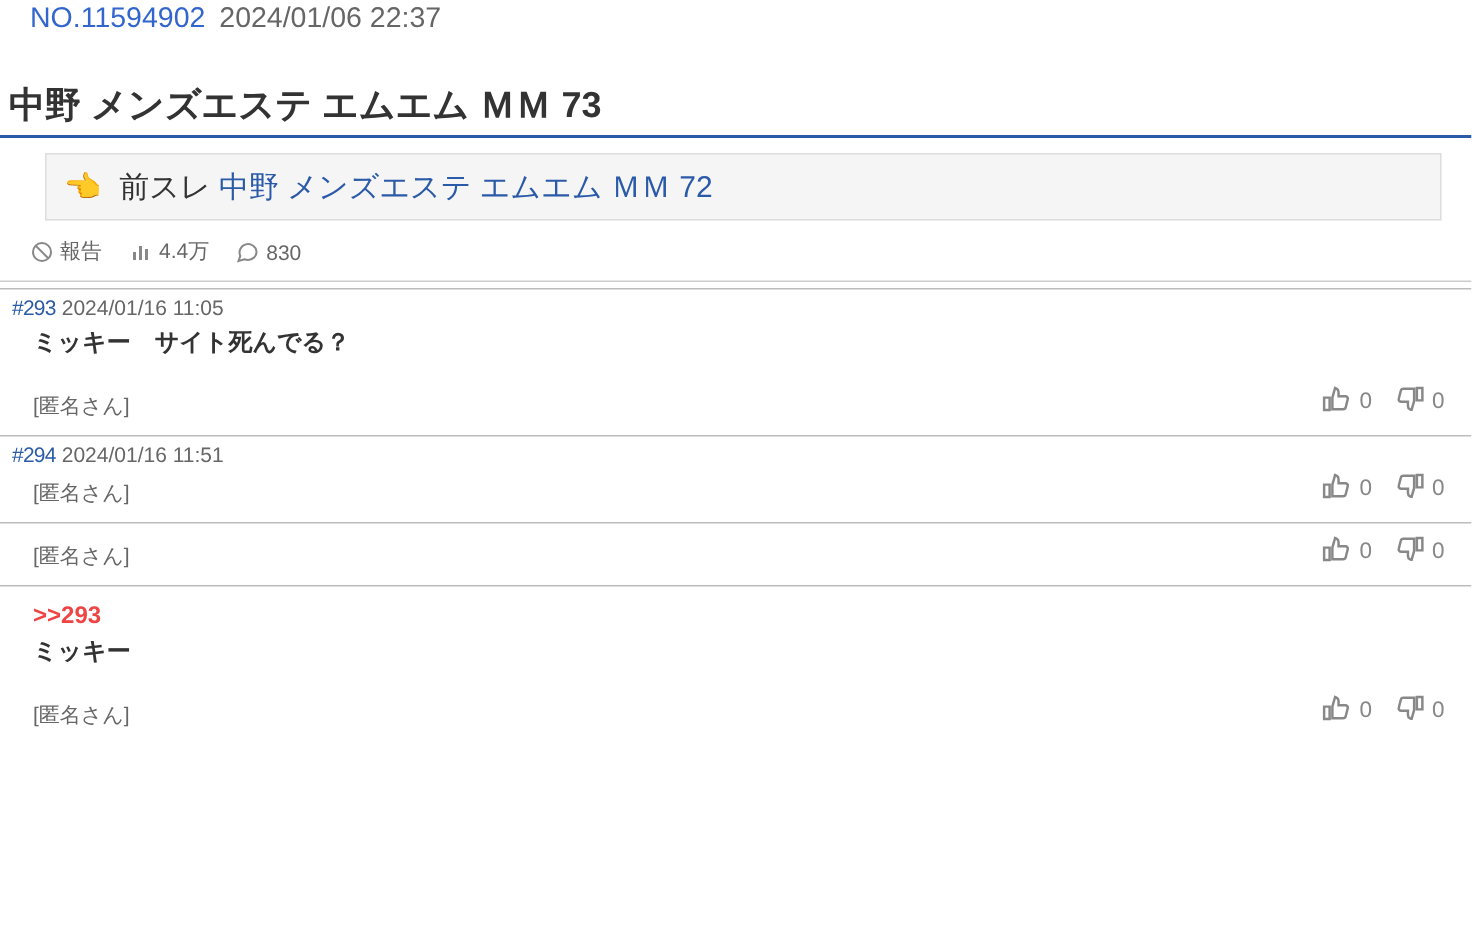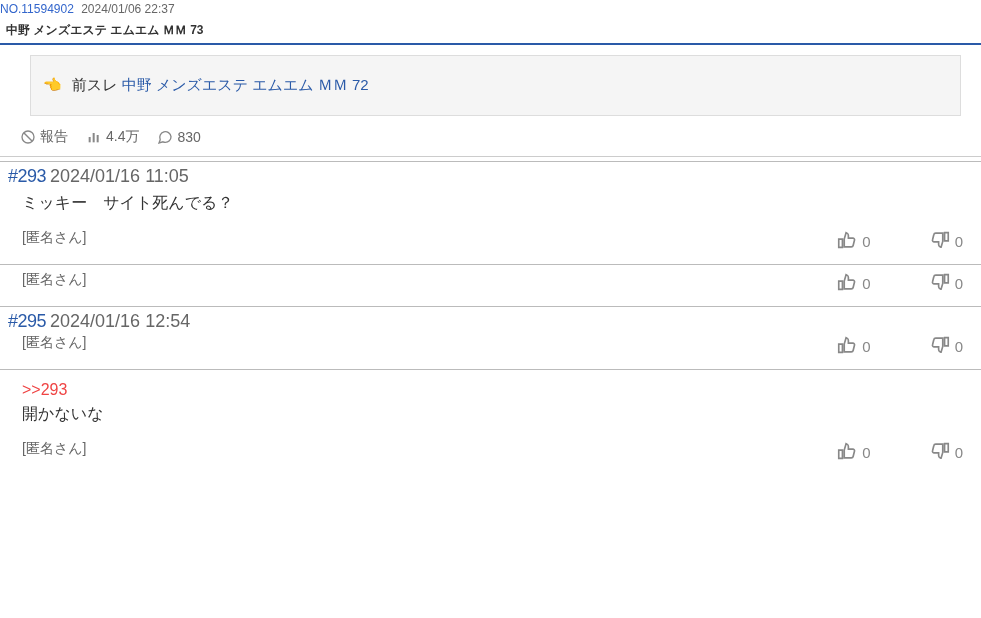--- a/index.html
+++ b/index.html
@@ -6,72 +6,73 @@
   body {
     margin: 0;
     padding: 0;
     font-family: "Meiryo", "Hiragino Kaku Gothic Pro", sans-serif;
     font-size: 14px;
     background: #fff;
     color: #333;
     width: 981px;
   }
   .thread-meta {
-    padding: 2px 0;
-    font-size: 12px;
+    padding: 2px 20px;
+    font-size: 19px;
   }
   .thread-no { color: #3366cc; }
   .thread-date { color: #666; margin-left: 4px; }
   .thread-title {
-    font-size: 12px;
+    font-size: 24px;
     font-weight: bold;
     padding: 4px 6px;
     border-bottom: 2px solid #2a5aa8;
+    margin-top: 24px;
   }
   .prev-thread {
     margin: 10px 20px 8px 30px;
-    padding: 20px 12px;
+    padding: 8px 12px;
     background: #f5f5f5;
     border: 1px solid #ddd;
-    font-size: 15px;
+    font-size: 20px;
   }
   .prev-thread .hand-icon { color: #d49a00; margin-right: 6px; }
   .prev-thread .link { color: #2a5aa8; }
   .stats-row {
     display: flex;
     align-items: center;
     gap: 18px;
     padding: 4px 20px 10px 20px;
     color: #666;
     font-size: 14px;
     border-bottom: 1px solid #ccc;
     margin-bottom: 4px;
   }
   .stats-item { display: inline-flex; align-items: center; gap: 4px; }
   .stats-item svg { width: 16px; height: 16px; }
   .post {
     border-top: 1px solid #bbb;
     padding: 4px 8px 6px 8px;
   }
-  .post-head { font-size: 18px; }
+  .post-head { font-size: 14px; }
   .post-num { color: #2a5aa8; font-weight: normal; letter-spacing: -0.5px;}
   .post-date { color: #666; margin-left: 4px; }
   .post-body {
     font-size: 16px;
     padding: 4px 10px 12px 14px;
     line-height: 1.5;
+    font-weight: bold;
   }
   .reply-link { color: #ef4444; }
   .post-footer {
     display: flex;
-    align-items: flex-start;
+    align-items: flex-end;
     padding: 2px 10px 4px 14px;
     color: #666;
     font-size: 14px;
-    gap: 44px;
   }
   .anon { flex: 0 0 auto; }
   .spacer { flex: 1 1 auto; }
   .vote { display: inline-flex; align-items: center; gap: 4px; margin-left: 14px; color: #888;}
   .vote svg { width: 22px; height: 22px; stroke: #888; fill: none; stroke-width: 1.8;}
   .vote-count { font-size: 15px; }
 </style>
 </head>
 <body>
 
@@ -127,58 +128,58 @@
         </span>
         <span class="vote">
           <span><svg viewBox="0 0 24 24">
               <path d="M17 13V4h4v9h-4zm-4 7l-1-.5c-1-.5-1.5-1.5-1.5-2.5v-3h-5c-1 0-2-1-1.7-2l1.5-6c.2-1 1-1.5 2-1.5H15v9l-2 7z"></path>
             </svg></span>
           <span class="vote-count">0</span>
         </span>
       </div>
     </div>
     <div class="post">
+      <div class="post-head"><span class="post-num">#294</span><span class="post-date">2024/01/16 11:51</span></div>
       <div class="post-footer">
         <span class="anon">[匿名さん]</span>
         <span class="spacer"></span>
         <span class="vote">
           <span><svg viewBox="0 0 24 24">
               <path d="M7 11v9H3v-9h4zm4-7l1 .5c1 .5 1.5 1.5 1.5 2.5v3h5c1 0 2 1 1.7 2l-1.5 6c-.2 1-1 1.5-2 1.5H9V11l2-7z"></path>
             </svg></span>
           <span class="vote-count">0</span>
         </span>
         <span class="vote">
           <span><svg viewBox="0 0 24 24">
               <path d="M17 13V4h4v9h-4zm-4 7l-1-.5c-1-.5-1.5-1.5-1.5-2.5v-3h-5c-1 0-2-1-1.7-2l1.5-6c.2-1 1-1.5 2-1.5H15v9l-2 7z"></path>
             </svg></span>
           <span class="vote-count">0</span>
         </span>
       </div>
     </div>
     <div class="post">
-      <div class="post-head"><span class="post-num">#295</span><span class="post-date">2024/01/16 12:54</span></div>
       <div class="post-footer">
         <span class="anon">[匿名さん]</span>
         <span class="spacer"></span>
         <span class="vote">
           <span><svg viewBox="0 0 24 24">
               <path d="M7 11v9H3v-9h4zm4-7l1 .5c1 .5 1.5 1.5 1.5 2.5v3h5c1 0 2 1 1.7 2l-1.5 6c-.2 1-1 1.5-2 1.5H9V11l2-7z"></path>
             </svg></span>
           <span class="vote-count">0</span>
         </span>
         <span class="vote">
           <span><svg viewBox="0 0 24 24">
               <path d="M17 13V4h4v9h-4zm-4 7l-1-.5c-1-.5-1.5-1.5-1.5-2.5v-3h-5c-1 0-2-1-1.7-2l1.5-6c.2-1 1-1.5 2-1.5H15v9l-2 7z"></path>
             </svg></span>
           <span class="vote-count">0</span>
         </span>
       </div>
     </div>
     <div class="post">
-      <div class="post-body"><span class="reply-link">&gt;&gt;293</span><br><span>開かないな</span></div>
+      <div class="post-body"><span class="reply-link">&gt;&gt;293</span><br><span>ミッキー</span></div>
       <div class="post-footer">
         <span class="anon">[匿名さん]</span>
         <span class="spacer"></span>
         <span class="vote">
           <span><svg viewBox="0 0 24 24">
               <path d="M7 11v9H3v-9h4zm4-7l1 .5c1 .5 1.5 1.5 1.5 2.5v3h5c1 0 2 1 1.7 2l-1.5 6c-.2 1-1 1.5-2 1.5H9V11l2-7z"></path>
             </svg></span>
           <span class="vote-count">0</span>
         </span>
         <span class="vote">

